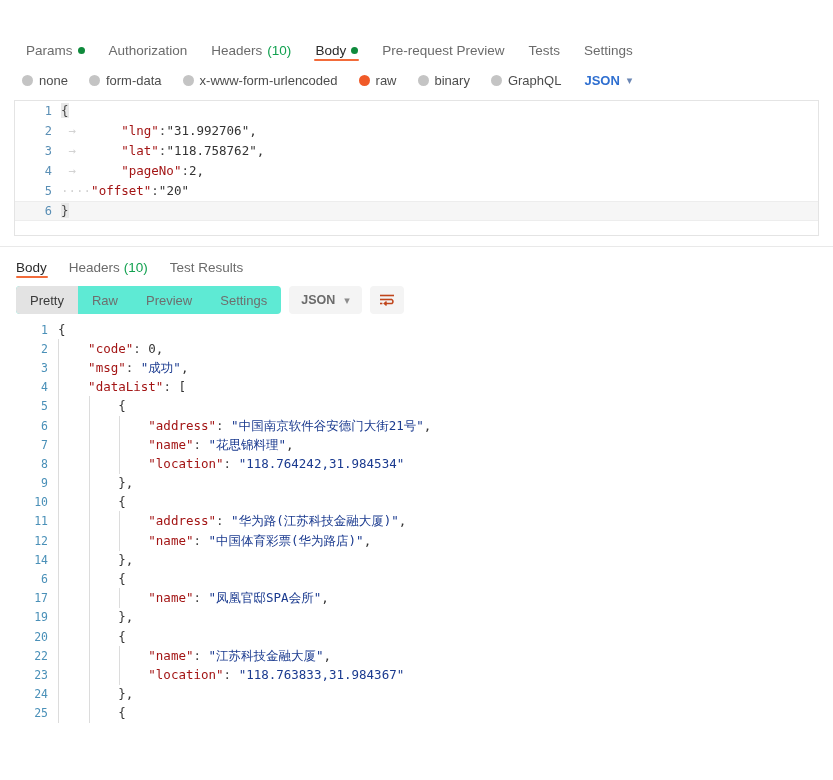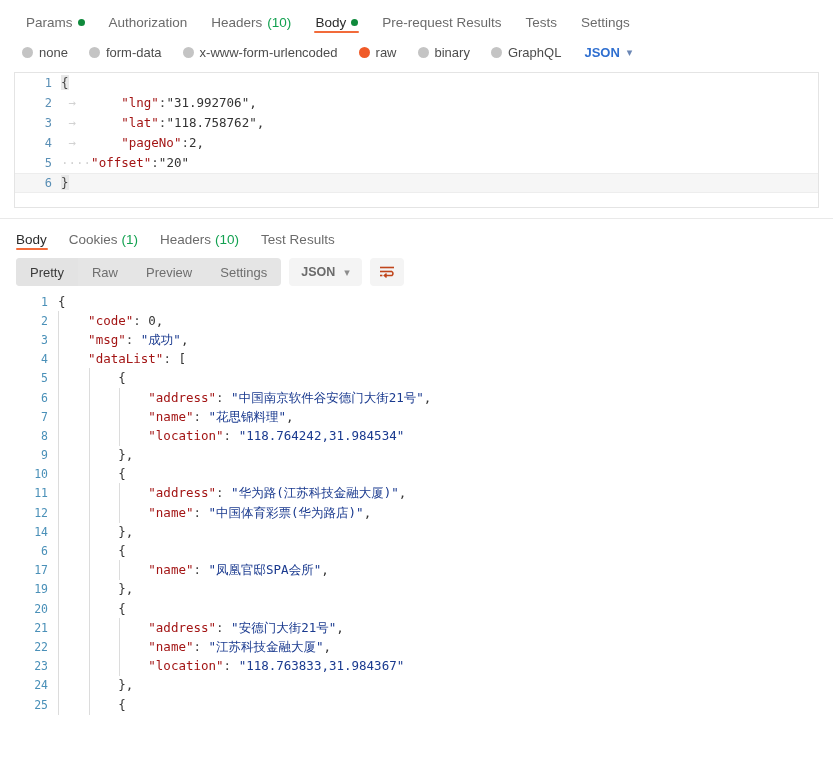--- a/index.html
+++ b/index.html
@@ -10,20 +10,21 @@
     font-family: "Liberation Sans", sans-serif;
     overflow: hidden;
   }
   .app { width: 833px; height: 780px; position: relative; background:#fff; }
 
   
   .req-tabs {
     display: flex; align-items: flex-end;
     padding: 0 14px; height: 36px;
     gap: 0px;
+    margin-top: 28px;
   }
   .req-tab {
     position: relative;
     display: flex; align-items: center; gap: 5px;
     font-size: 13.5px; color: #6b6b6b;
     padding: 8px 12px 0 12px;
     height: 36px;
     white-space: nowrap;
     cursor: pointer;
   }
@@ -108,21 +109,21 @@
     position: absolute; left: 2px; right: 10px; bottom: 2px;
     height: 2px; background: #f26b3a; border-radius: 1px;
   }
 
   .resp-toolbar {
     display: flex; align-items: center;
     padding: 0 16px; height: 40px; gap: 8px;
   }
   .seg {
     display: flex; align-items: center;
-    background: #e5e5e5; border-radius: 4px; overflow: hidden;
+    background: #5eead4; border-radius: 4px; overflow: hidden;
     height: 28px;
   }
   .seg-btn {
     font-size: 13px; color: #6e6e6e;
     padding: 0 14px; height: 28px;
     display: flex; align-items: center; cursor: pointer;
   }
   .seg-btn.active { background: #e3e3e3; color: #3a3a3a; }
   .fmt-drop {
     display: flex; align-items: center; gap: 9px;
@@ -180,21 +181,21 @@
       <div class="req-tab">
         <span>Headers</span>
         <span class="cnt-green">(10)</span>
       </div>
       <div class="req-tab active">
         <span>Body</span>
         <span class="dot-green"></span>
         <span class="uline"></span>
       </div>
       <div class="req-tab">
-        <span>Pre-request Results</span>
+        <span>Pre-request Preview</span>
       </div>
       <div class="req-tab">
         <span>Tests</span>
       </div>
       <div class="req-tab">
         <span>Settings</span>
       </div>
     </div>
 
   <div class="bodytype-row" id="bodyTypes">
@@ -255,24 +256,20 @@
           <div class="ctext"><span class="br">}</span></div>
         </div>
       </div>
   </div>
 
   <div class="resp-wrap">
     <div class="resp-tabs" id="respTabs">
         <div class="resp-tab active">
           <span>Body</span>
           <span class="uline2"></span>
-        </div>
-        <div class="resp-tab">
-          <span>Cookies</span>
-          <span class="cnt-green">(1)</span>
         </div>
         <div class="resp-tab">
           <span>Headers</span>
           <span class="cnt-green">(10)</span>
         </div>
         <div class="resp-tab">
           <span>Test Results</span>
         </div>
       </div>
 
@@ -364,24 +361,20 @@
           </div>
           <div class="rline">
             <div class="rgut">19</div>
             <div class="rcode">&nbsp;&nbsp;&nbsp;&nbsp;&nbsp;&nbsp;&nbsp;&nbsp;},<span class="guide" style="left: 0px;"></span><span class="guide" style="left: 30.5px;"></span></div>
           </div>
           <div class="rline">
             <div class="rgut">20</div>
             <div class="rcode">&nbsp;&nbsp;&nbsp;&nbsp;&nbsp;&nbsp;&nbsp;&nbsp;{<span class="guide" style="left: 0px;"></span><span class="guide" style="left: 30.5px;"></span></div>
           </div>
           <div class="rline">
-            <div class="rgut">21</div>
-            <div class="rcode">&nbsp;&nbsp;&nbsp;&nbsp;&nbsp;&nbsp;&nbsp;&nbsp;&nbsp;&nbsp;&nbsp;&nbsp;<span class="k">"address"</span><span class="p">:</span> <span class="s">"安德门大街21号"</span>,<span class="guide" style="left: 0px;"></span><span class="guide" style="left: 30.5px;"></span><span class="guide" style="left: 61px;"></span></div>
-          </div>
-          <div class="rline">
             <div class="rgut">22</div>
             <div class="rcode">&nbsp;&nbsp;&nbsp;&nbsp;&nbsp;&nbsp;&nbsp;&nbsp;&nbsp;&nbsp;&nbsp;&nbsp;<span class="k">"name"</span><span class="p">:</span> <span class="s">"江苏科技金融大厦"</span>,<span class="guide" style="left: 0px;"></span><span class="guide" style="left: 30.5px;"></span><span class="guide" style="left: 61px;"></span></div>
           </div>
           <div class="rline">
             <div class="rgut">23</div>
             <div class="rcode">&nbsp;&nbsp;&nbsp;&nbsp;&nbsp;&nbsp;&nbsp;&nbsp;&nbsp;&nbsp;&nbsp;&nbsp;<span class="k">"location"</span><span class="p">:</span> <span class="s">"118.763833,31.984367"</span><span class="guide" style="left: 0px;"></span><span class="guide" style="left: 30.5px;"></span><span class="guide" style="left: 61px;"></span></div>
           </div>
           <div class="rline">
             <div class="rgut">24</div>
             <div class="rcode">&nbsp;&nbsp;&nbsp;&nbsp;&nbsp;&nbsp;&nbsp;&nbsp;},<span class="guide" style="left: 0px;"></span><span class="guide" style="left: 30.5px;"></span></div>

